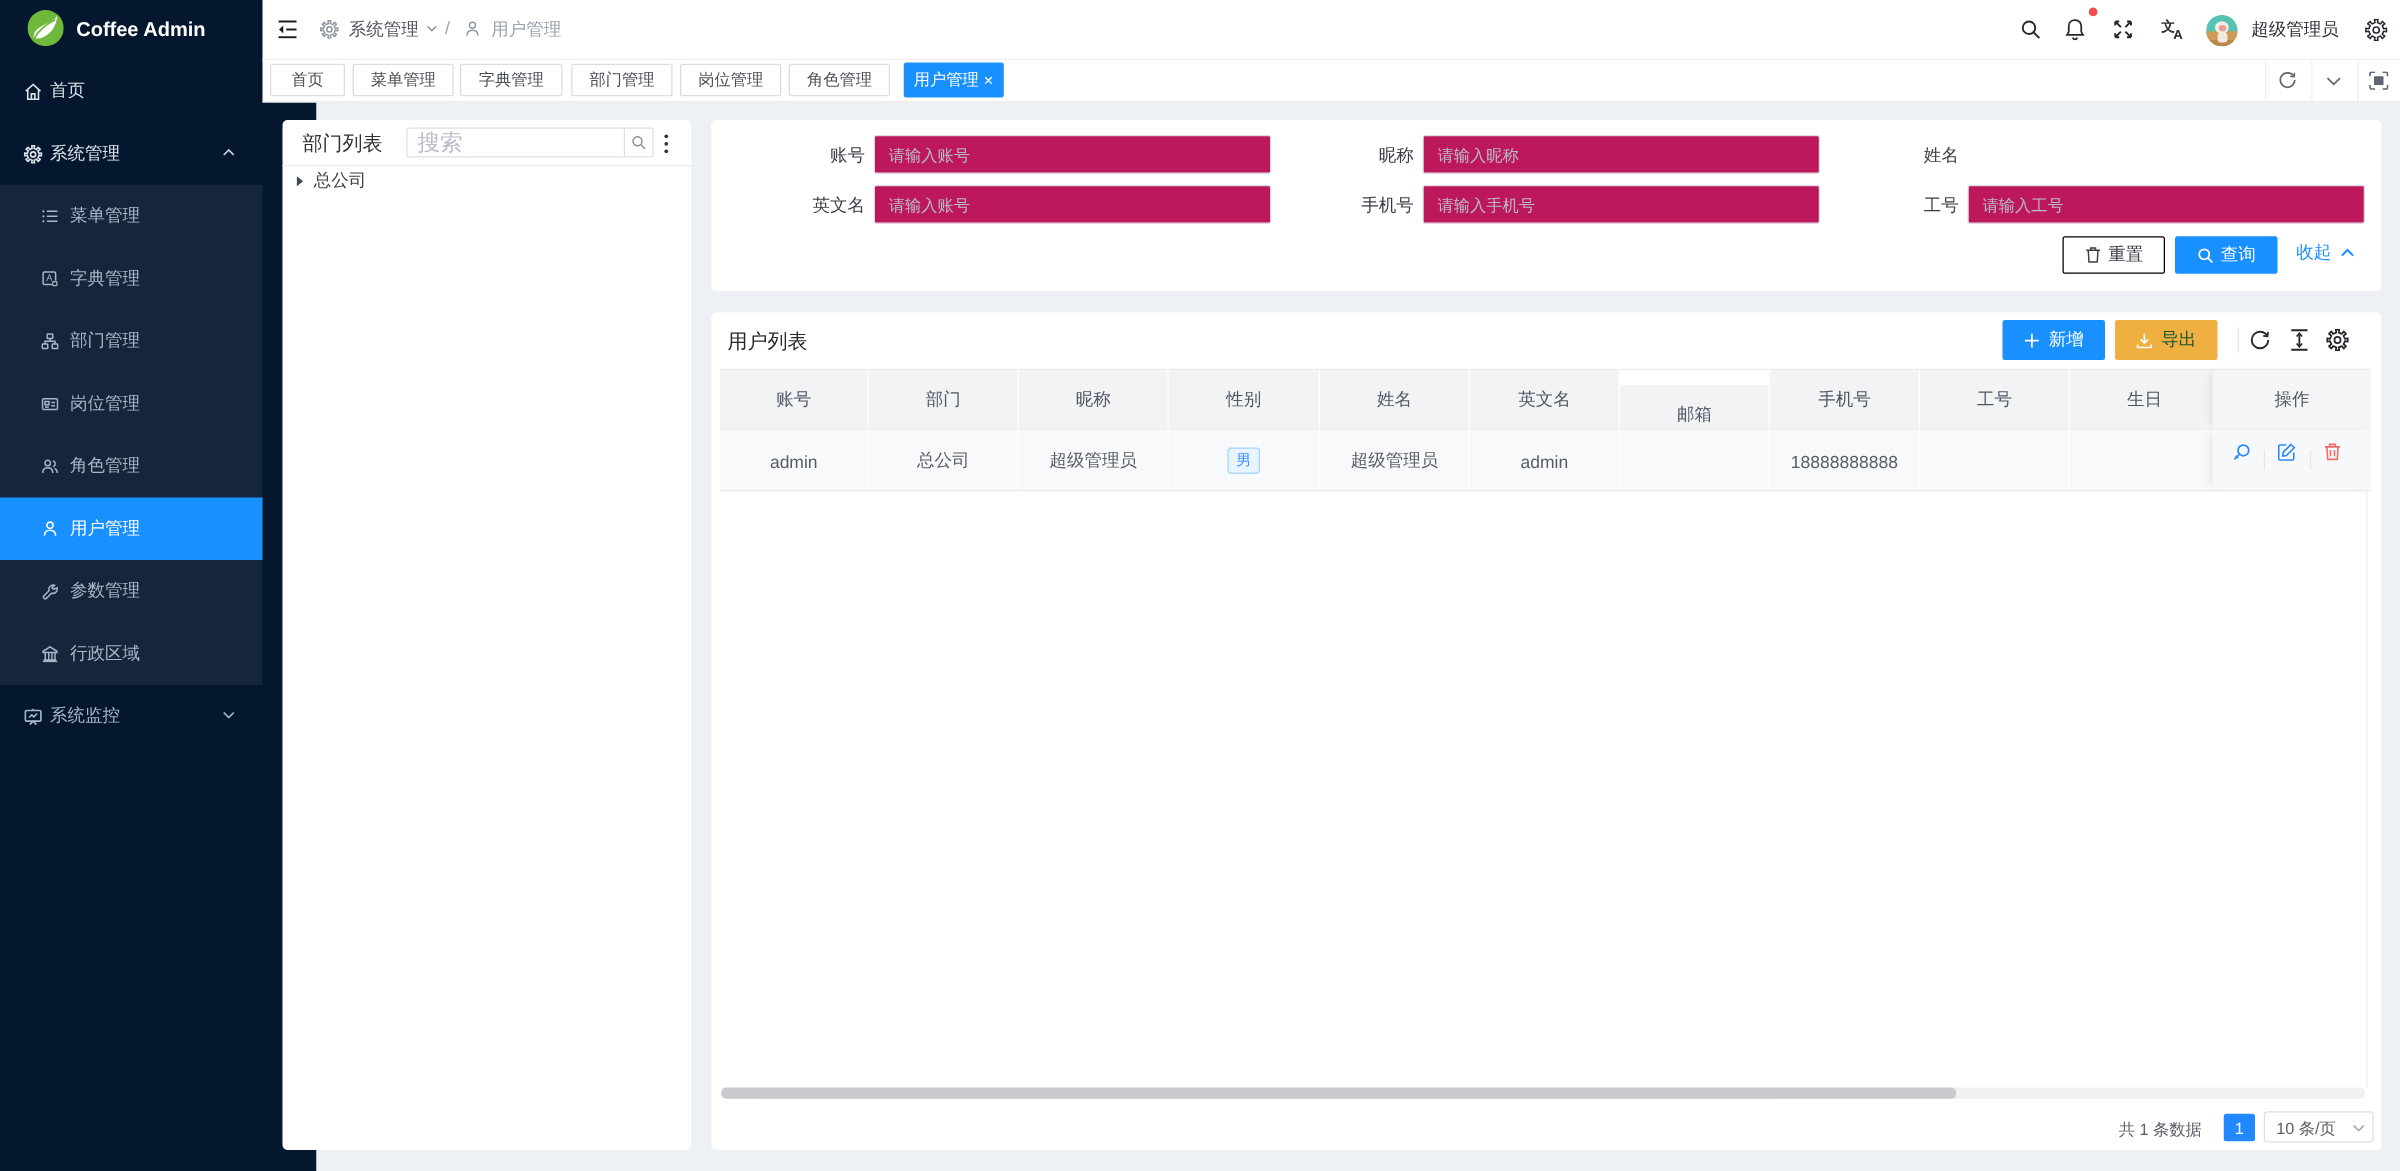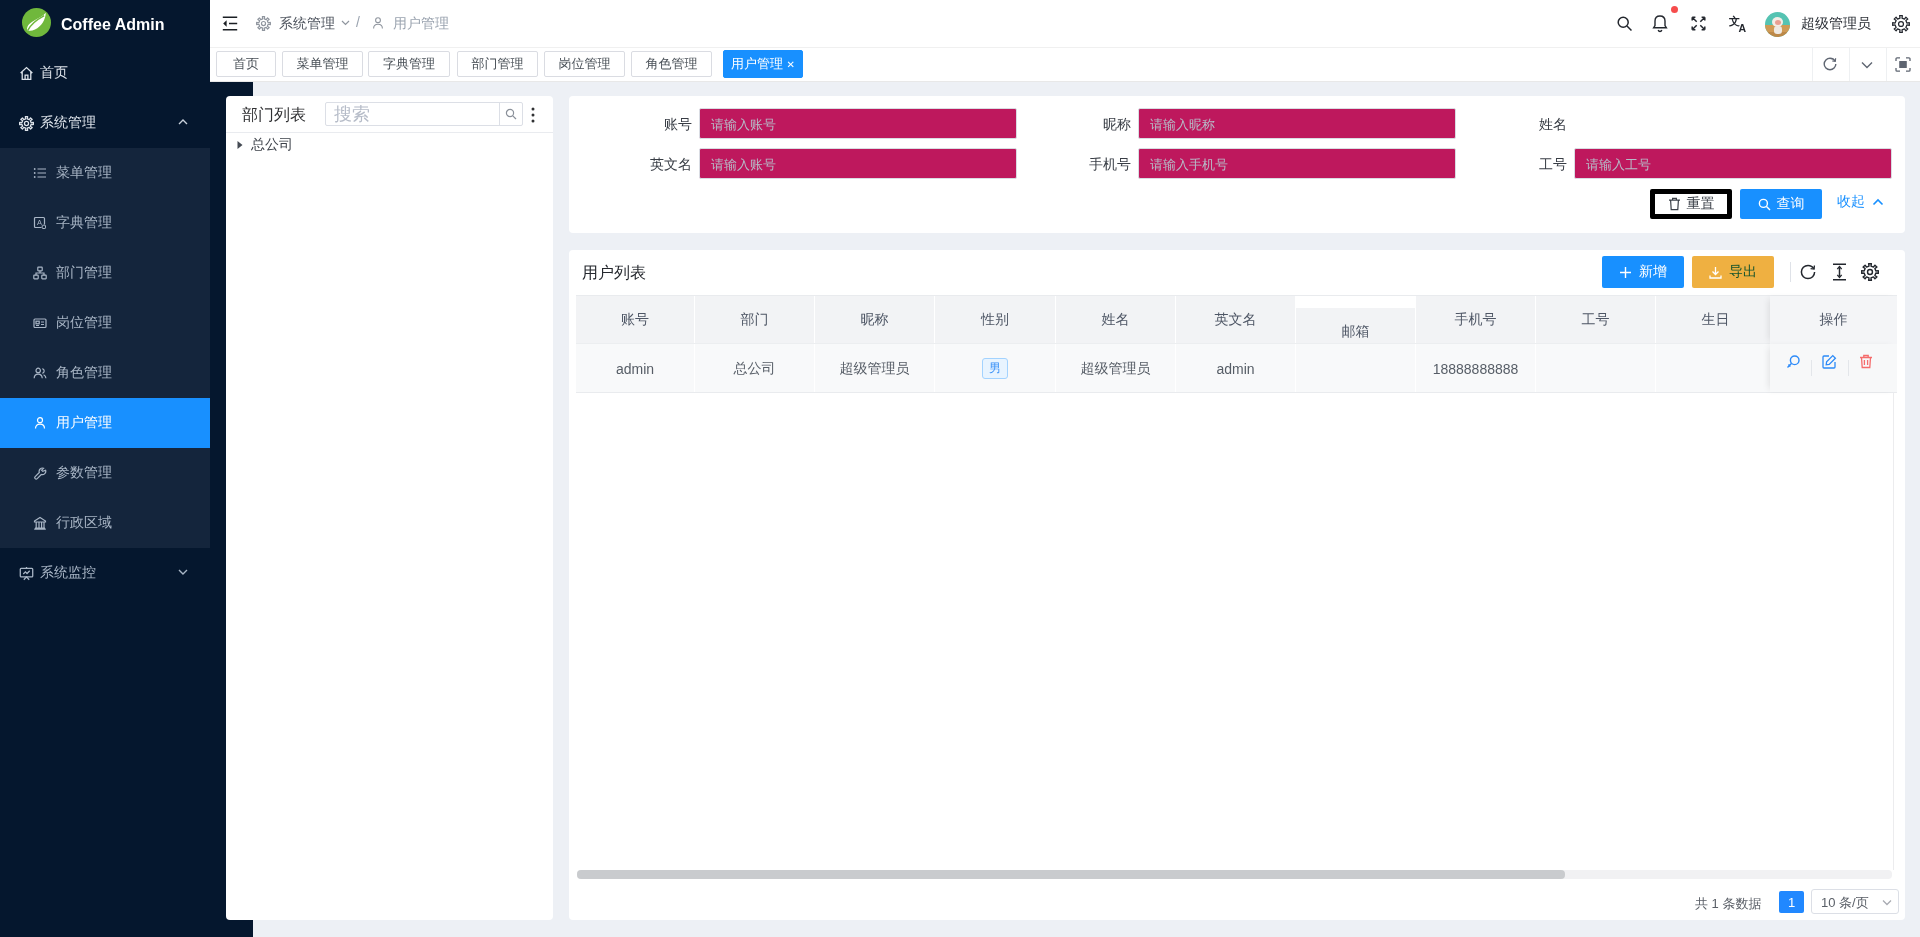--- a/index.html
+++ b/index.html
@@ -263,21 +263,21 @@
       <span>请输入账号</span>
     </div>
   <div class="flabel" style="left:479px;top:52px;width:90px">手机号</div>
   <div class="finput" style="left:569px;top:52px;width:318px">
       <span>请输入手机号</span>
     </div>
   <div class="flabel" style="left:915px;top:52px;width:90px">工号</div>
   <div class="finput" style="left:1005px;top:52px;width:318px">
       <span>请输入工号</span>
     </div>
-  <div class="btn" style="position:absolute;left:1081px;top:93px;width:82px;height:30px;border:5px solid #000000;color:#3b4048;gap:6px">
+  <div class="btn" style="position:absolute;left:1081px;top:93px;width:82px;height:30px;border:1px solid #000000;color:#3b4048;gap:6px">
     <svg width="13" height="14" viewBox="0 0 13 14" fill="none" stroke="#3b4048" stroke-width="1.2">
         <path d="M1 3.2 H12 M4.6 3.2 V1.4 H8.4 V3.2 M2.6 3.2 L3.2 12.6 H9.8 L10.4 3.2"></path>
       </svg>
     <span>重置</span>
   </div>
   <div class="btn" style="position:absolute;left:1171px;top:93px;width:82px;height:30px;background:#1890ff;color:#fff;gap:6px">
     <svg width="13" height="13" viewBox="0 0 13 13" fill="none" stroke="#fff" stroke-width="1.4">
         <circle cx="5.4" cy="5.4" r="4"></circle>
         <path d="M8.5 8.5 L12 12"></path>
       </svg>

